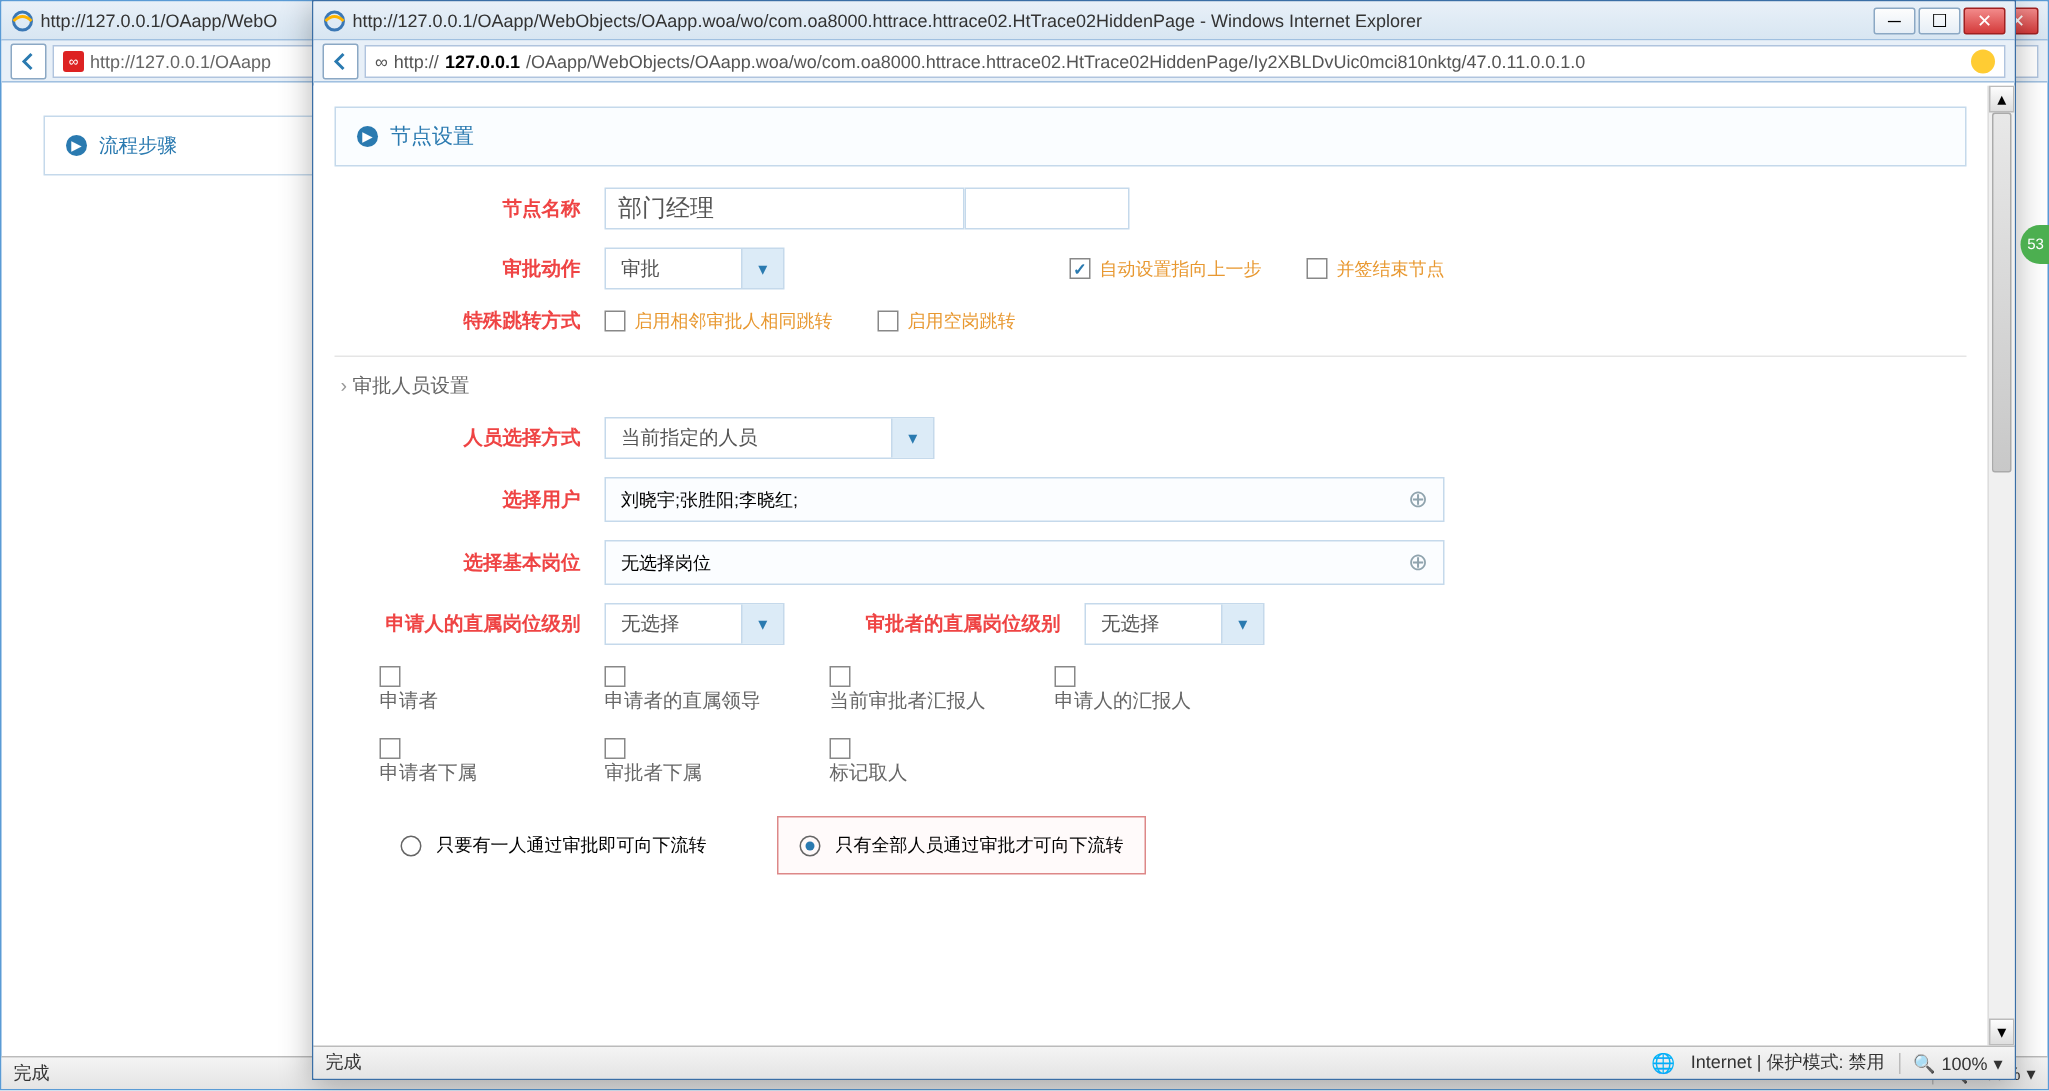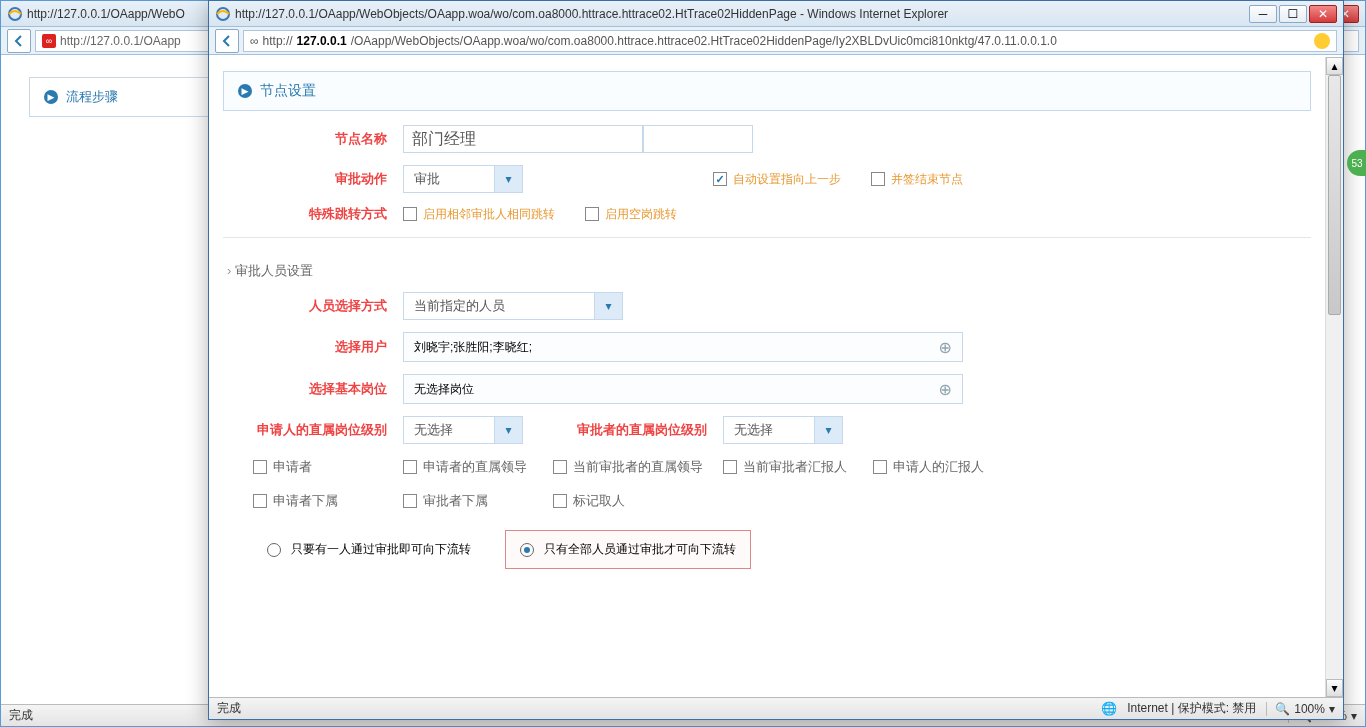--- a/index.html
+++ b/index.html
@@ -244,21 +244,21 @@
       align-items: center; justify-content: center;
       margin-right: 6px;
       cursor:pointer;
       flex-shrink:0;
     }
     .chk.on::after { content:"✓"; color:#2a7ab0; font-size:11px; font-weight:bold;}
     .orange { color: #e89830; }
     .sub-hdr {
       color: #666;
       font-size: 13px;
-      padding: 24px 4px 6px;
+      padding: 10px 4px 6px;
       border-top: 1px solid #e5e5e5;
       margin-top: 8px;
     }
     .sub-hdr::before { content:"› "; color:#999;}
     .wide-in {
       flex: 1;
       max-width: 560px;
       height: 30px;
       border: 1px solid #c5d9eb;
       background: #fbfdff;
@@ -267,27 +267,28 @@
       padding: 0 10px;
       justify-content: space-between;
     }
     .plus-ico { color:#90a4ae; font-size:16px; cursor:pointer;}
     .chk-grid {
       display: flex;
       flex-wrap: wrap;
       padding-left: 30px;
     }
     .chk-item {
-      display: flex; align-items: center;
+      display: flex; align-items: flex-start;
       width: 150px;
       padding: 8px 0;
       color: #666;
       font-size: 13px;
-    }
-    .radio-row { display:flex; gap: 20px; padding: 12px 30px;}
+      flex-direction: column;
+    }
+    .radio-row { display:flex; gap: 33px; padding: 12px 30px;}
     .radio-opt { display:flex; align-items:center; gap:10px; padding:10px 14px;}
     .radio-opt.sel { border: 1px solid #d88; background:#fffafa;}
     .radio {
       width:14px; height:14px; border-radius:50%;
       border: 1px solid #666; display:inline-flex;
       align-items:center; justify-content:center;
       cursor:pointer;
     }
     .radio.on::after { content:""; width:6px; height:6px; border-radius:50%; background:#2a7ab0;}
     .fg-status {
@@ -478,24 +479,20 @@
 
       <div class="chk-grid">
         <div class="chk-item">
             <span class="chk"></span>
             <span>申请者</span>
           </div>
         <div class="chk-item">
             <span class="chk"></span>
             <span>申请者的直属领导</span>
           </div>
-        <div class="chk-item" style="width:170px">
-            <span class="chk"></span>
-            <span>当前审批者的直属领导</span>
-          </div>
         <div class="chk-item">
             <span class="chk"></span>
             <span>当前审批者汇报人</span>
           </div>
         <div class="chk-item">
             <span class="chk"></span>
             <span>申请人的汇报人</span>
           </div>
         <div style="width:100%"></div>
         <div class="chk-item">

